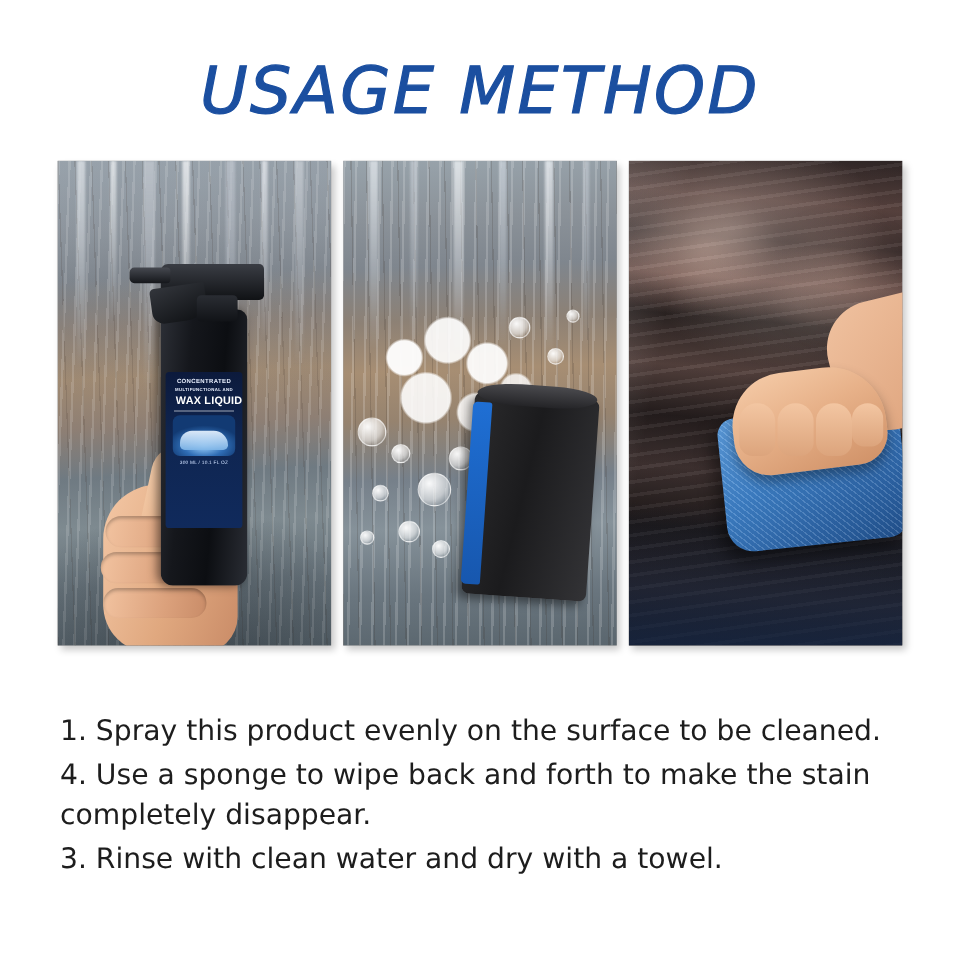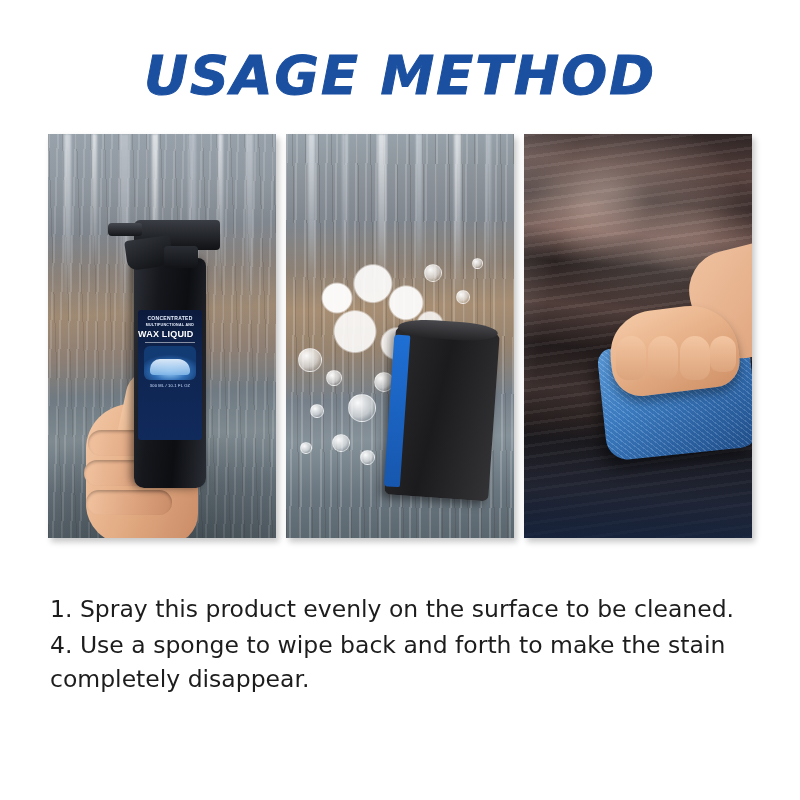--- a/index.html
+++ b/index.html
@@ -22,21 +22,21 @@
   }
 
   
   .title {
     position: absolute;
     top: 44px;
     left: 0;
     width: 800px;
     text-align: center;
     font-family: "DejaVu Sans", sans-serif;
-    font-weight: 700;
+    font-weight: 400;
     font-style: italic;
     font-size: 54px;
     letter-spacing: 2px;
     color: #1b4fa0;
     text-transform: uppercase;
     -webkit-text-stroke: 1px #1b4fa0;
   }
 
   
   .panels {
@@ -163,21 +163,21 @@
     letter-spacing: 0.3px;
     text-align: center;
     margin-top: 6px;
     font-weight: 700;
     color: #eaf1ff;
     line-height: 1.15;
   }
   .lbl-main {
     font-size: 9px;
     font-weight: 700;
-    text-align: left;
+    text-align: right;
     color: #ffffff;
     letter-spacing: 0.2px;
     margin-top: 2px;
   }
   .lbl-rule {
     height: 1px;
     background: rgba(255,255,255,0.5);
     margin: 3px 7px;
   }
   .lbl-car {
@@ -526,15 +526,16 @@
         <div class="knuckle" style="left:84px;"></div>
         <div class="knuckle" style="left:114px; height:36px; width:26px;"></div>
       </div>
     </div>
 
   </div>
 
   <div class="steps">
     <p class="step">1. Spray this product evenly on the surface to be cleaned.</p>
     <p class="step">4. Use a sponge to wipe back and forth to make the stain completely disappear.</p>
+    <p class="step">3. Rinse with clean water and dry with a towel.</p>
   </div>
 
 </div>
 
 </body></html>

